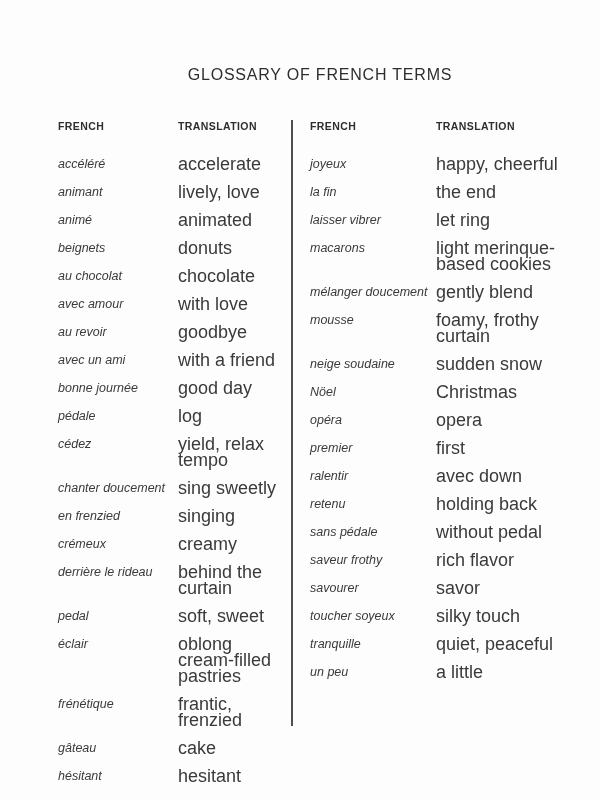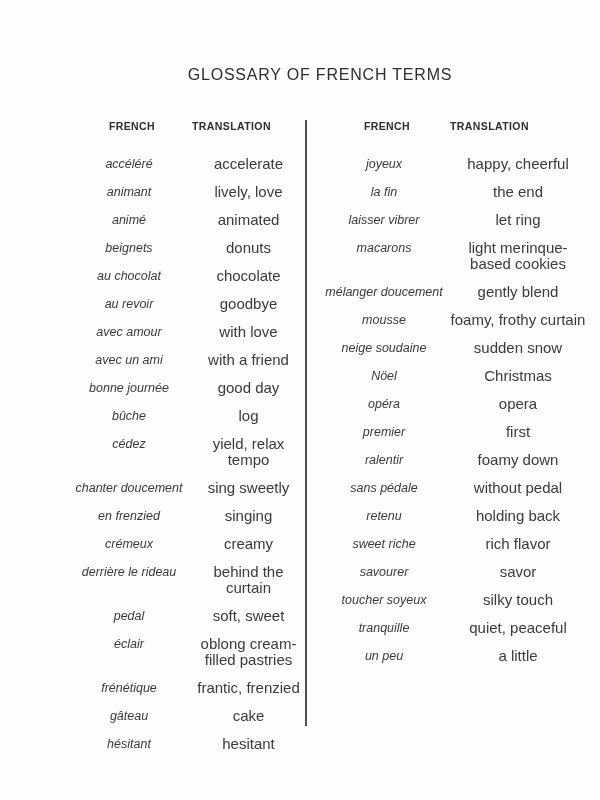--- a/index.html
+++ b/index.html
@@ -31,24 +31,23 @@
     margin: 8px;
     text-align: center;
     font-size: 16px;
     font-weight: 500;
     letter-spacing: 0.8px;
     color: var(--heading);
   }
   .glossary {
     position: absolute;
     top: 120px;
-    left: 72px;
+    left: 58px;
     display: flex;
     align-items: stretch;
-    text-align: center;
   }
   .col { flex: none; }
   .col-left  { width: 233px; }
   .col-right { width: 262px; margin-left: 17px; }
   .divider {
     flex: none;
     width: 2px;
     height: 606px;
     background: var(--divider);
   }
@@ -75,21 +74,21 @@
     flex: none;
     font-style: italic;
     font-size: 12.5px;
     color: var(--text);
     padding-right: 6px;
   }
   .col-left  .term { width: 120px; }
   .col-right .term { width: 126px; }
   .trans {
     flex: 1;
-    font-size: 15px;
+    font-size: 18px;
     color: var(--text);
   }
 </style>
 </head>
 <body>
 
 <div class="page">
   <h1 class="title">GLOSSARY OF FRENCH TERMS</h1>
 
   <div class="glossary">
@@ -114,37 +113,37 @@
           </div>
           <div class="row">
             <span class="term">beignets</span>
             <span class="trans">donuts</span>
           </div>
           <div class="row">
             <span class="term">au chocolat</span>
             <span class="trans">chocolate</span>
           </div>
           <div class="row">
+            <span class="term">avec amour</span>
+            <span class="trans">with love</span>
+          </div>
+          <div class="row">
             <span class="term">au revoir</span>
             <span class="trans">goodbye</span>
           </div>
           <div class="row">
-            <span class="term">avec amour</span>
-            <span class="trans">with love</span>
-          </div>
-          <div class="row">
             <span class="term">avec un ami</span>
             <span class="trans">with a friend</span>
           </div>
           <div class="row">
             <span class="term">bonne journée</span>
             <span class="trans">good day</span>
           </div>
           <div class="row">
-            <span class="term">bûche</span>
+            <span class="term">pédale</span>
             <span class="trans">log</span>
           </div>
           <div class="row">
             <span class="term">cédez</span>
             <span class="trans">yield, relax tempo</span>
           </div>
           <div class="row">
             <span class="term">chanter doucement</span>
             <span class="trans">sing sweetly</span>
           </div>
@@ -226,32 +225,32 @@
           <div class="row">
             <span class="term">opéra</span>
             <span class="trans">opera</span>
           </div>
           <div class="row">
             <span class="term">premier</span>
             <span class="trans">first</span>
           </div>
           <div class="row">
             <span class="term">ralentir</span>
-            <span class="trans">foamy down</span>
+            <span class="trans">avec down</span>
+          </div>
+          <div class="row">
+            <span class="term">retenu</span>
+            <span class="trans">holding back</span>
           </div>
           <div class="row">
             <span class="term">sans pédale</span>
             <span class="trans">without pedal</span>
           </div>
           <div class="row">
-            <span class="term">retenu</span>
-            <span class="trans">holding back</span>
-          </div>
-          <div class="row">
-            <span class="term">sweet riche</span>
+            <span class="term">saveur frothy</span>
             <span class="trans">rich flavor</span>
           </div>
           <div class="row">
             <span class="term">savourer</span>
             <span class="trans">savor</span>
           </div>
           <div class="row">
             <span class="term">toucher soyeux</span>
             <span class="trans">silky touch</span>
           </div>

